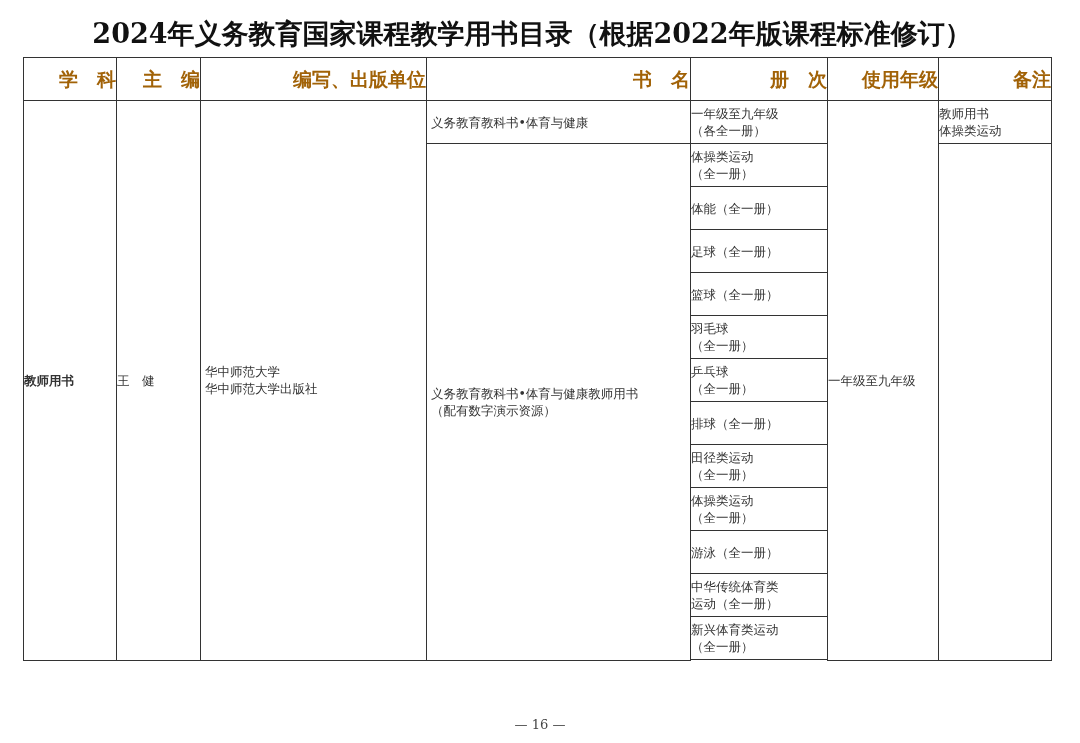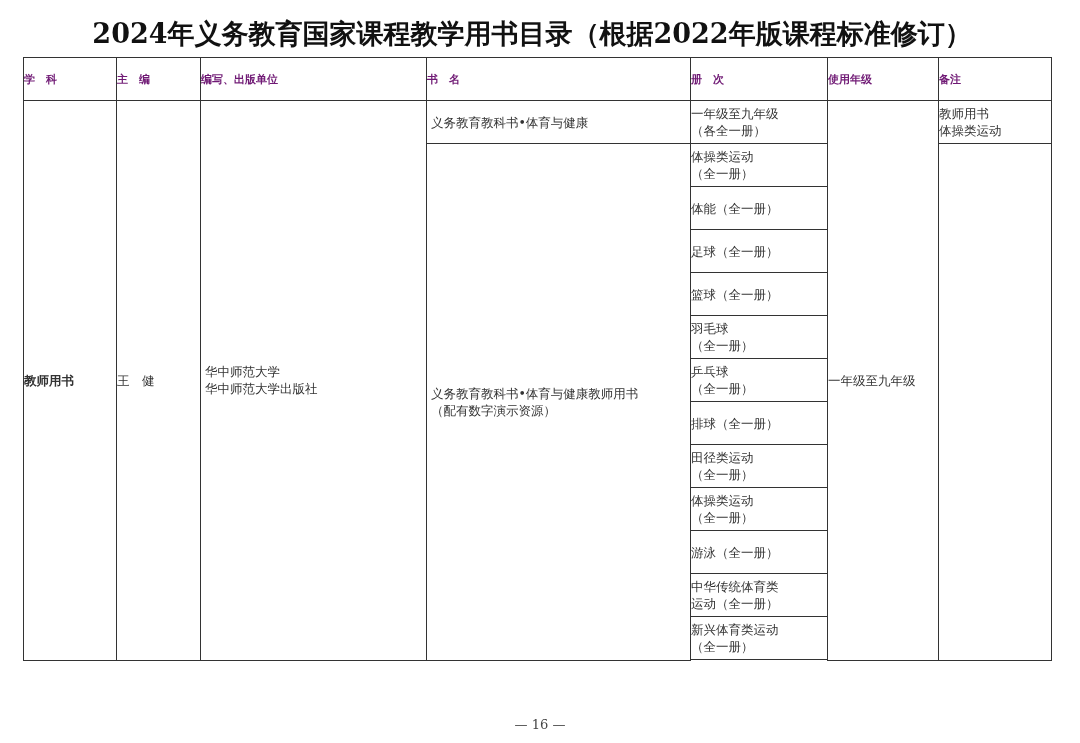--- a/index.html
+++ b/index.html
@@ -4,21 +4,21 @@
 <style>
   html, body { margin:0; padding:0; background:#ffffff; }
   body { width:1080px; height:743px; position:relative; overflow:hidden;
          font-family: "DejaVu Serif", "Liberation Serif", serif; color:#222; }
   .title { position:absolute; left:0; top:14px; width:1064px; text-align:center;
            font-size:27px; font-weight:bold; color:#111; letter-spacing:0px; line-height:40px; }
   table.cat { position:absolute; left:23px; top:57px; border-collapse:collapse;
               table-layout:fixed; width:1028px; }
   table.cat td, table.cat th { border:1.6px solid #333; padding:0; font-size:12.5px;
               line-height:17px; color:#333; vertical-align:middle; }
-  table.cat th { height:42px; font-weight:bold; color:#701a75; text-align:left; font-size:11px;
+  table.cat th { height:42px; font-weight:bold; color:#a16207; text-align:right; font-size:19px;
                  font-family: "DejaVu Sans", "Liberation Sans", sans-serif; }
   table.cat td { height:42px; }
   .c { }
   .l { text-align:left; padding-left:4px !important;margin-left:48px; }
   .subj { font-weight:bold; color:#111; font-family: "DejaVu Sans", "Liberation Sans", sans-serif; }
   .pub { vertical-align:middle; }
   .line { display:block; }
   .pager { position:absolute; left:0; width:1080px; top:717px; text-align:center;
            font-size:13px; color:#444; }
 </style>

